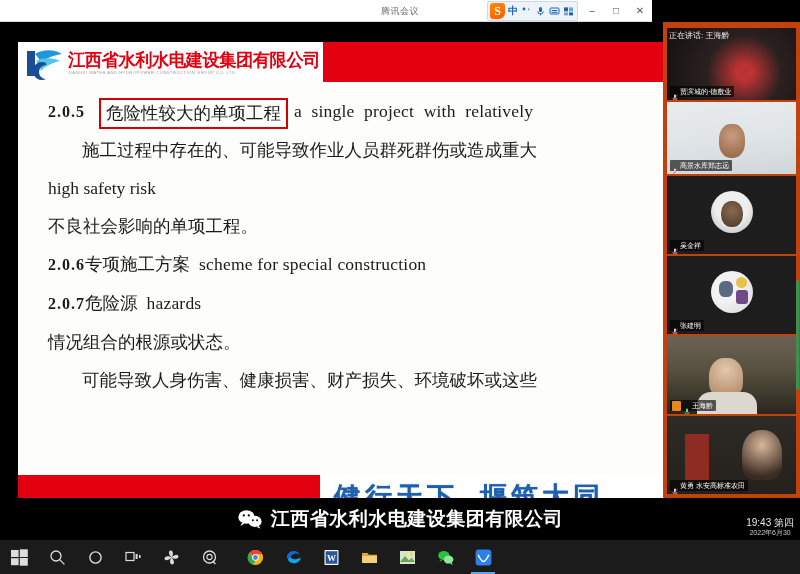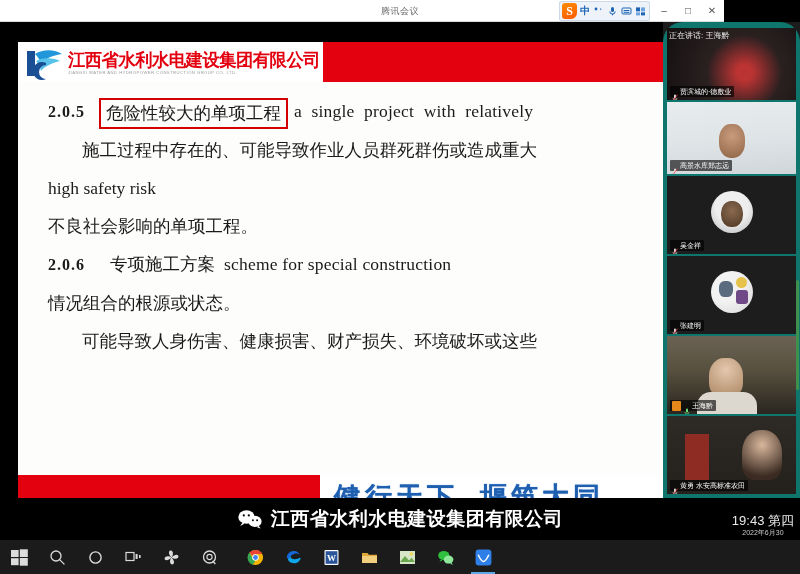--- a/index.html
+++ b/index.html
@@ -5,21 +5,21 @@
   * { margin:0; padding:0; box-sizing:border-box; }
   html,body { width:800px; height:574px; overflow:hidden; }
   body {
     font-family:"Liberation Sans", sans-serif;
     background:#000;
     position:relative;
   }
 
   
   #titlebar{
-    position:absolute; left:0; top:0; width:724px; height:22px;
+    position:absolute; left:0; top:0; width:652px; height:22px;
     background:#ffffff;
     border-bottom:1px solid #dcdcdc;
   }
   #titlebar .tb-title{
     position:absolute; left:0; top:0; width:800px; height:22px;
     line-height:22px; text-align:center;
     font-size:9px; color:#6a6a6a;
     letter-spacing:.5px;
   }
   
@@ -122,21 +122,21 @@
   .s-boxed{
     border:2px solid #d40000;
     padding:1px 5px 2px 5px;
     margin:0 6px 0 14px;
     display:inline-block;
     line-height:24px;
     vertical-align:-2px;
   }
   .s-en{ letter-spacing:.2px; }
   .s-en-wide{ letter-spacing:.2px; word-spacing:5px; }
-  .gap-l{ margin-left:25px; }
+  .gap-l{ margin-left:0; }
   .gap-s{ margin-left:9px;margin-top:48px; }
 
   
   #slide .bot-red{
     position:absolute; left:0; bottom:0; width:100%; height:44px;
     background:#e3000f;
   }
   #slide .bot-white{
     position:absolute; left:302px; bottom:0; width:343px; height:44px;
     background:#ffffff;
@@ -166,22 +166,21 @@
   }
   #share-status .ss-ic{ width:11px; height:11px; }
   #share-status .ss-text{
     font-size:9px; color:#d8d8d8; white-space:nowrap;
     font-family:"Liberation Sans", sans-serif;
   }
 
   
   #rail{
     position:absolute; left:663px; top:0; width:137px; height:518px;
-    background:#0f766e;
-    border-radius:20px;
+    background:#c2410c;
   }
   #rail .speaking{
     position:absolute; left:6px; top:8px;
     font-size:8px; color:#e8e8e8; white-space:nowrap;
     z-index:4;
   }
   .tile{
     position:absolute; left:4px; width:129px;
     background:#111; overflow:hidden;
   }
@@ -224,21 +223,21 @@
   #wm .wm-ic{ width:26px; height:22px; }
   #wm .wm-txt{
     font-size:19px; color:#ffffff; font-weight:bold;
     letter-spacing:.5px; white-space:nowrap;
     font-family:"Liberation Sans", sans-serif;
   }
   #wm-clock{
     position:absolute; right:6px; bottom:36px;
     text-align:center; z-index:31; line-height:1.25;
   }
-  #wm-clock .t1{ font-size:13px; color:#e9e9e9;margin-top:17px; }
+  #wm-clock .t1{ font-size:10px; color:#e9e9e9;margin-top:17px; }
   #wm-clock .t2{ font-size:7px; color:#c9c9c9; }
 
   
   #taskbar{
     position:absolute; left:0; bottom:0; width:800px; height:34px;
     background:#1b1b1b;
     display:flex; align-items:center; z-index:40;
   }
   #taskbar .tb-item{
     width:38px; height:34px;
@@ -328,20 +327,23 @@
           <span class="s-num">2.0.5</span><span class="s-boxed">危险性较大的单项工程</span><span class="s-en-wide">a single project with relatively</span>
         </div>
         <div class="s-line indent">施工过程中存在的、可能导致作业人员群死群伤或造成重大</div>
         <div class="s-line">high safety risk</div>
         <div class="s-line">不良社会影响的单项工程。</div>
 
         <div class="s-line">
           <span class="s-num">2.0.6</span><span class="gap-l">专项施工方案</span><span class="s-en gap-s">scheme for special construction</span>
         </div>
 
+        <div class="s-line">
+          <span class="s-num">2.0.7</span><span class="gap-l">危险源</span><span class="s-en gap-s">hazards</span>
+        </div>
         <div class="s-line">情况组合的根源或状态。</div>
         <div class="s-line indent">可能导致人身伤害、健康损害、财产损失、环境破坏或这些</div>
       </div>
 
       <div class="bot-red"></div>
       <div class="bot-white"></div>
       <div class="slogan"><span>健行天下</span><span class="sp"></span><span>堰筑大同</span></div>
     </div>
 
     <div id="share-status">

